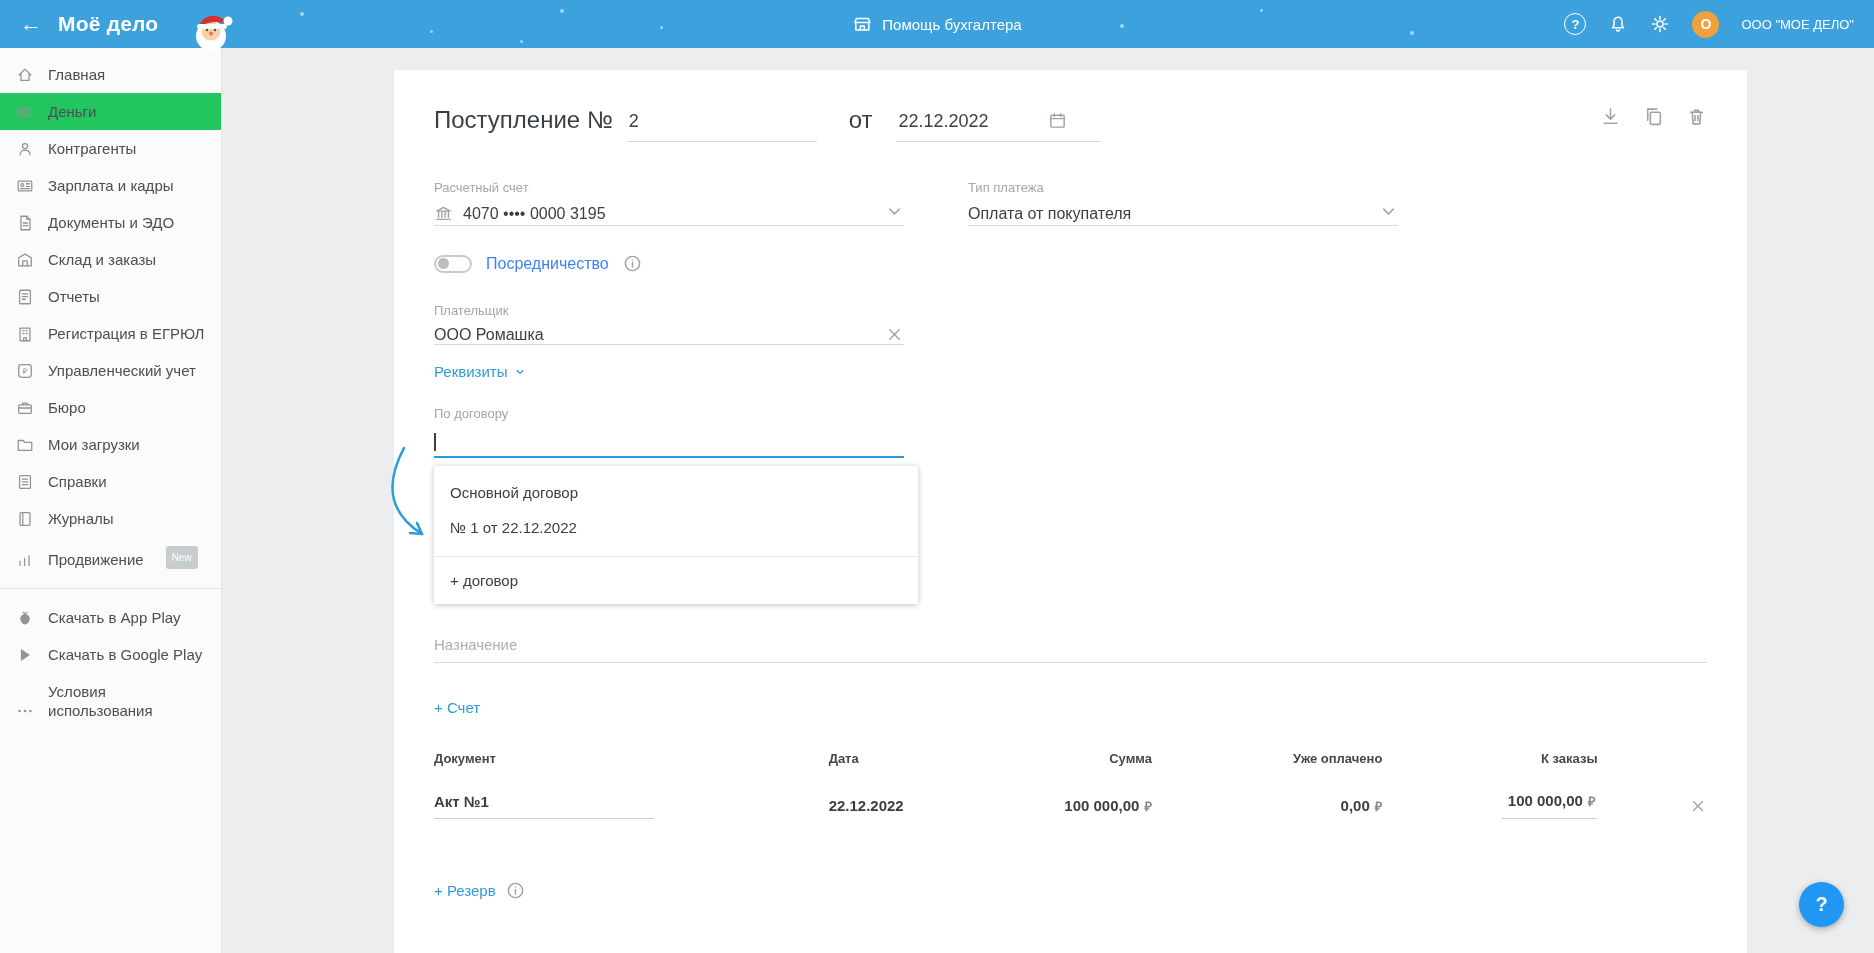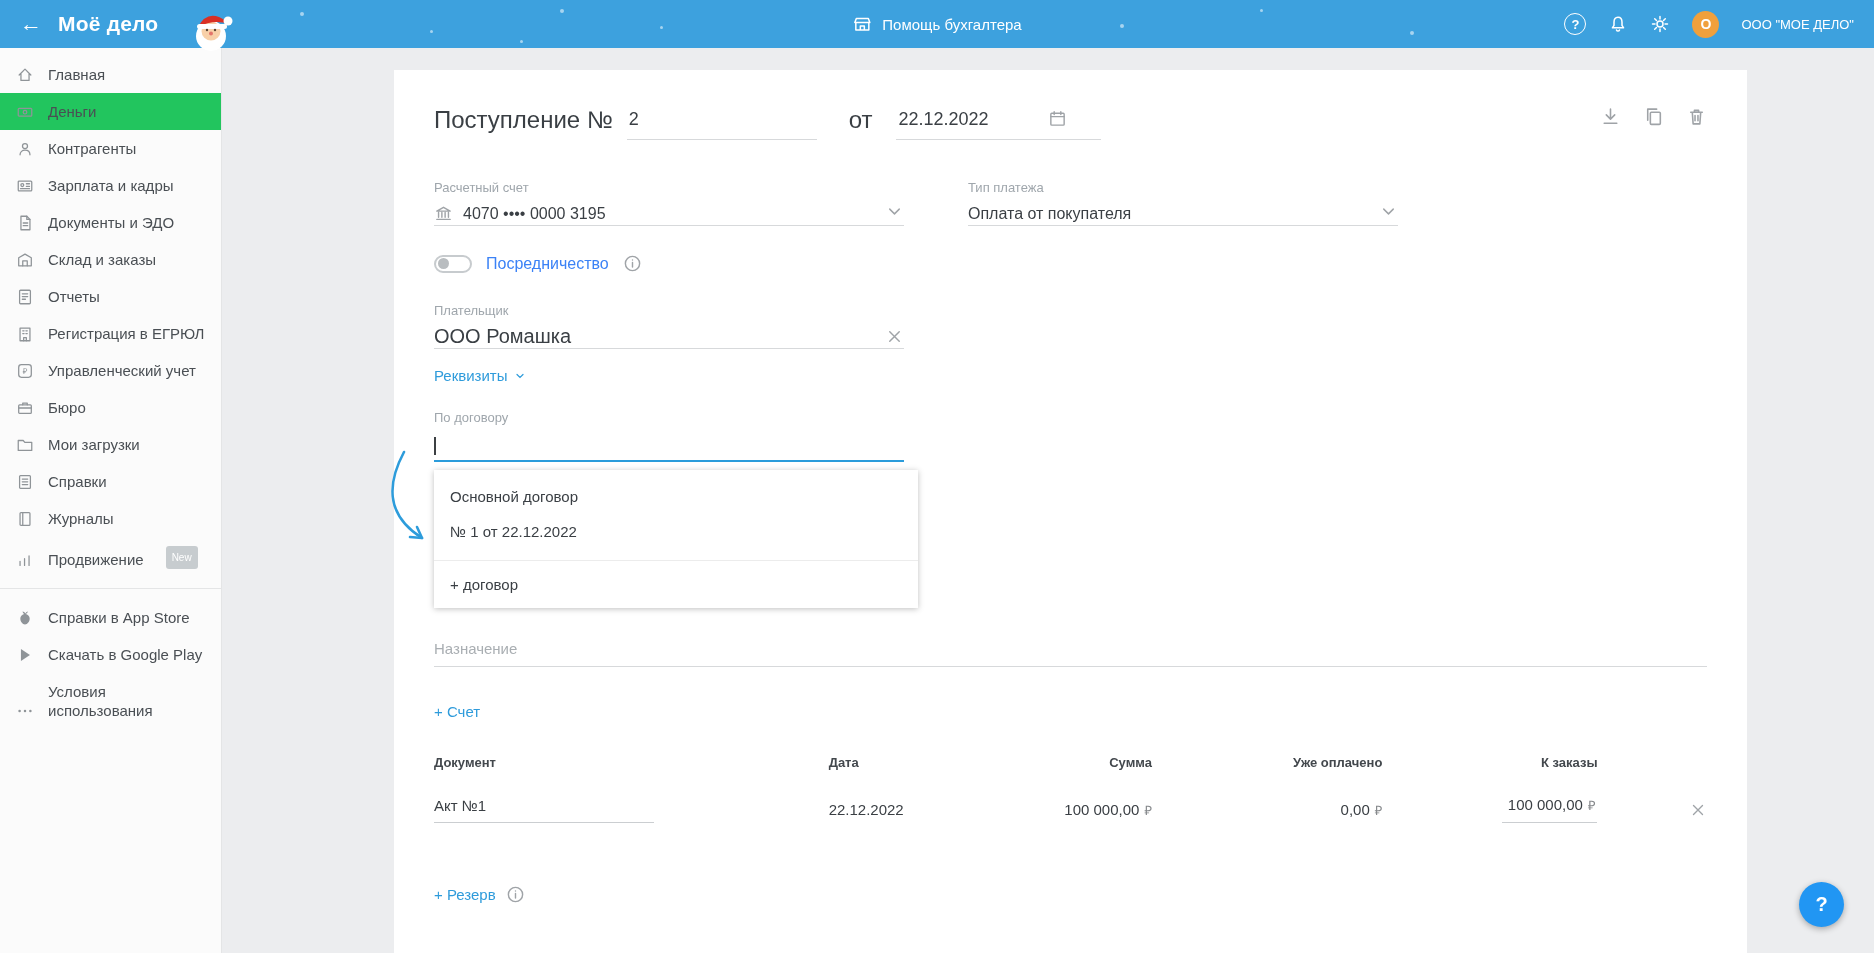--- a/index.html
+++ b/index.html
@@ -58,21 +58,21 @@
   .s-divider { height:1px; background:#E4E5E6; margin:10px 0; }
 
   
   .main { margin-left:222px; padding-top:48px; height:953px; }
   .card {
     margin:22px 127px 0 172px; background:#fff;
     padding:36px 40px 60px 40px; min-height:960px;
   }
 
   
-  .title-row { display:flex; align-items:center; }
+  .title-row { display:flex; align-items:flex-end; }
   .page-title { margin:0; font-size:24px; font-weight:400; color:#3A3F44; padding-bottom:8px; }
   .u-input {
     border:none; outline:none; border-bottom:1px solid #D7D9DB;
     font-family:inherit; font-size:18px; color:#3A3F44;
     padding:0 2px 9px 2px; background:transparent;
   }
   .num { width:190px; margin-left:14px; }
   .from { font-size:24px; color:#3A3F44; margin:0 24px 8px 32px; }
   .date-field { display:flex; align-items:flex-end; border-bottom:1px solid #D7D9DB; width:205px; }
   .date-field .u-input { border-bottom:none; width:150px; }
@@ -98,21 +98,21 @@
   
   .toggle-row { margin-top:28px; display:flex; align-items:center; gap:14px; }
   .toggle {
     width:38px; height:18px; border:2px solid #C7CBCE; border-radius:10px;
     position:relative; display:inline-block; cursor:pointer; background:#fff;
   }
   .knob { position:absolute; left:2px; top:1.5px; width:11px; height:11px; border-radius:50%; background:#B9BDC0; }
   .toggle-label { font-size:16px; color:#3b82f6; }
 
   .payer-row { margin-top:30px; }
-  .payer-in { border:none; outline:none; flex:1; font-family:inherit; font-size:20px; color:#3A3F44; padding:0; }
+  .payer-in { border:none; outline:none; flex:1; font-family:inherit; font-size:16px; color:#3A3F44; padding:0; }
   .clear { cursor:pointer; display:flex; }
 
   .req-link { margin-top:18px; display:flex; align-items:center; gap:6px; color:#2E9BDB; font-size:15px; cursor:pointer; }
   .req-link svg { stroke:#2E9BDB; }
 
   
   .contract { margin-top:26px; position:relative; }
   .contract .f-control { border-bottom:2px solid #2B9CDB; height:30px; padding-bottom:0; }
   .caret { display:inline-block; width:1.5px; height:18px; background:#3C4043; animation:blink 1.1s steps(1) infinite; }
   @keyframes blink { 50% { opacity:0; } }
@@ -137,20 +137,21 @@
   .blue-link { color:#2E9BDB; font-size:15px; cursor:pointer; display:inline-flex; align-items:center; gap:10px; }
   .add-invoice { margin-top:36px; }
   .reserve-row { margin-top:62px; display:flex; align-items:center; gap:10px; }
 
   
   .pay-table { margin-top:34px; }
   .t-head, .t-row {
     display:grid;
     grid-template-columns:31% 14% 11.4% 18.1% 16.9% 1fr;
     align-items:center;
+    font-weight:bold;
   }
   .t-head { font-size:13px; font-weight:700; color:#43484D; }
   .t-row { margin-top:26px; font-size:15px; color:#3A3F44; }
   .r { text-align:right; }
   .doc-edit { display:inline-block; width:220px; border-bottom:1px solid #CBCED1; padding-bottom:8px; cursor:text; }
   .due-edit { display:inline-block; border-bottom:1px solid #CBCED1; padding:0 2px 8px 6px; cursor:text; }
   .rub { color:#86898C; font-size:13px; margin-left:5px; }
   .c-x { display:flex; justify-content:flex-end; }
   .c-x .ci { width:18px; height:18px; cursor:pointer; }
 
@@ -309,21 +310,21 @@
     <span>Продвижение</span>
     <span class="badge-new">New</span>
   </div>
 
   <div class="s-divider"></div>
 
   <div class="s-item">
     <svg class="si" viewBox="0 0 20 20">
         <path fill="#8F9498" stroke="none" d="M13.5 2.8 c-1.3 .1 -2.5 1 -3.1 2.1 -.6 -1.1 -1.8 -2 -3.1 -2.1 0 0 .3 1.9 1.7 2.7 C6.5 6.2 4.8 8.2 4.8 10.6 c0 3.4 2.3 6.6 5.2 6.6 s5.2 -3.2 5.2 -6.6 c0 -2.4 -1.7 -4.4 -4.2 -5.1 1.4 -.8 2.5 -2.7 2.5 -2.7 Z"></path>
       </svg>
-    <span>Справки в App Store</span>
+    <span>Скачать в App Play</span>
   </div>
   <div class="s-item">
     <svg class="si" viewBox="0 0 20 20">
         <path fill="#8F9498" stroke="none" d="M5.5 3.2 L15.5 10 L5.5 16.8 Z"></path>
       </svg>
     <span>Скачать в Google Play</span>
   </div>
   <div class="s-item">
     <svg class="si" viewBox="0 0 20 20">
         <circle cx="4" cy="10" r="1.4" fill="#8F9498" stroke="none"></circle>

